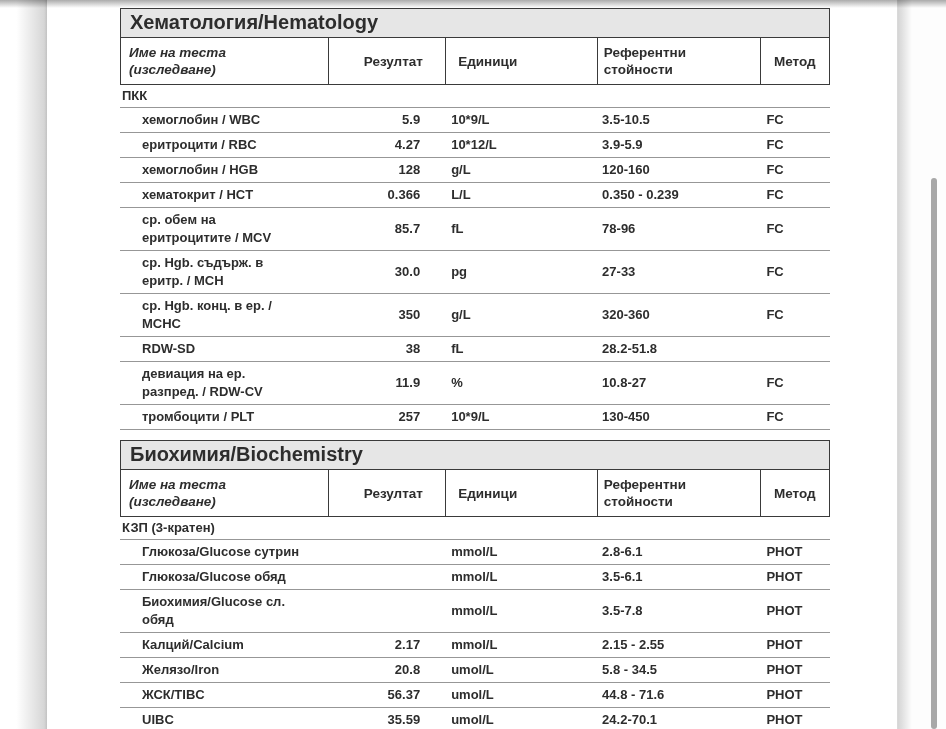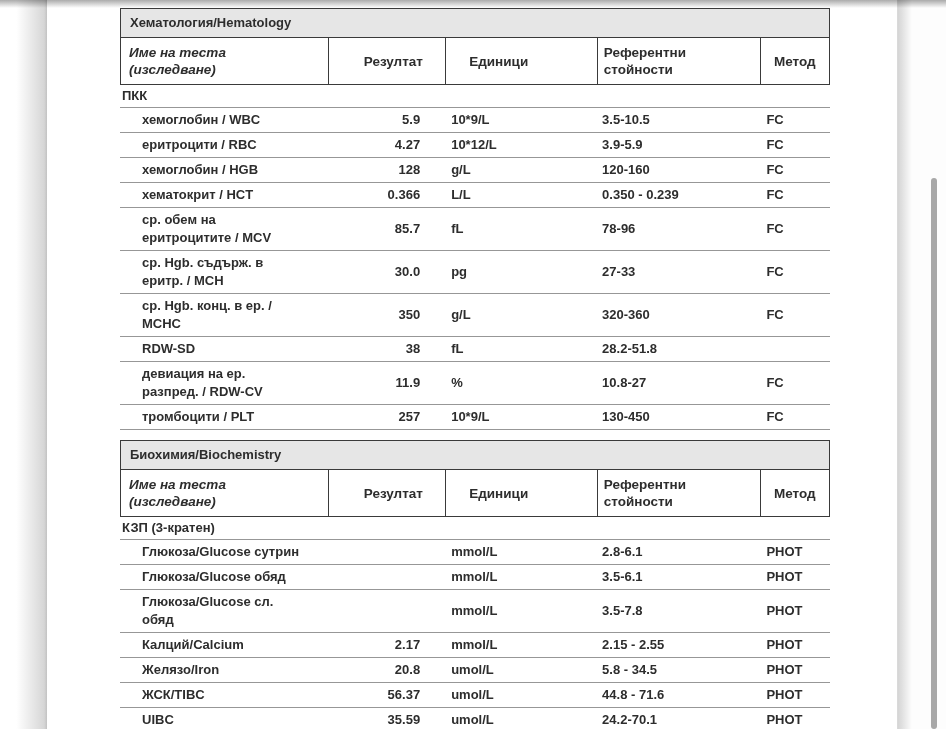--- a/index.html
+++ b/index.html
@@ -55,21 +55,21 @@
     position: absolute; left: 73px; width: 710px;
     font-size: 13px;
   }
   .lab-table.t0 { top: 8px; }
   .lab-table.t1 { top: 440px; }
 
   .section-title {
     height: 30px;
     background: var(--section-bg);
     border: 1.5px solid var(--border-dark);
-    font-size: 13px;
+    font-size: 20px;
     line-height: 27px;
     padding-left: 9px;
   }
   .header-row {
     display: flex;
     height: 47px;
     border: 1.5px solid var(--border-dark);
     border-top: none;
     font-size: 13.5px;
   }
@@ -80,21 +80,21 @@
     line-height: 17px;
   }
   .hcell:first-child { border-left: none; }
   .c0 { width: 29.3%; }
   .c1 { width: 16.5%; }
   .c2 { width: 21.4%; }
   .c3 { width: 23.0%; }
   .c4 { width: 9.8%; }
   .hcell.c0 { padding-left: 8px; font-style: italic; }
   .hcell.c1 { justify-content: center; padding-left: 12px; }
-  .hcell.c2 { padding-left: 23px; }
+  .hcell.c2 { padding-left: 12px; }
   .hcell.c3 { padding-left: 6px; }
   .hcell.c4 { justify-content: center; }
 
   .tbody { width: 100%; }
   .row {
     display: flex;
     align-items: center;
     border-bottom: 1px solid var(--row-line);
   }
   .group-row {
@@ -232,21 +232,21 @@
             <div class="cell c4">PHOT</div>
           </div>
           <div class="row data-row">
             <div class="cell c0">Глюкоза/Glucose обяд</div>
             <div class="cell c1"></div>
             <div class="cell c2">mmol/L</div>
             <div class="cell c3">3.5-6.1</div>
             <div class="cell c4">PHOT</div>
           </div>
           <div class="row data-row">
-            <div class="cell c0">Глюкоза/Glucose сл.
+            <div class="cell c0">Биохимия/Glucose сл.
 обяд</div>
             <div class="cell c1"></div>
             <div class="cell c2">mmol/L</div>
             <div class="cell c3">3.5-7.8</div>
             <div class="cell c4">PHOT</div>
           </div>
           <div class="row data-row">
             <div class="cell c0">Калций/Calcium</div>
             <div class="cell c1">2.17</div>
             <div class="cell c2">mmol/L</div>

